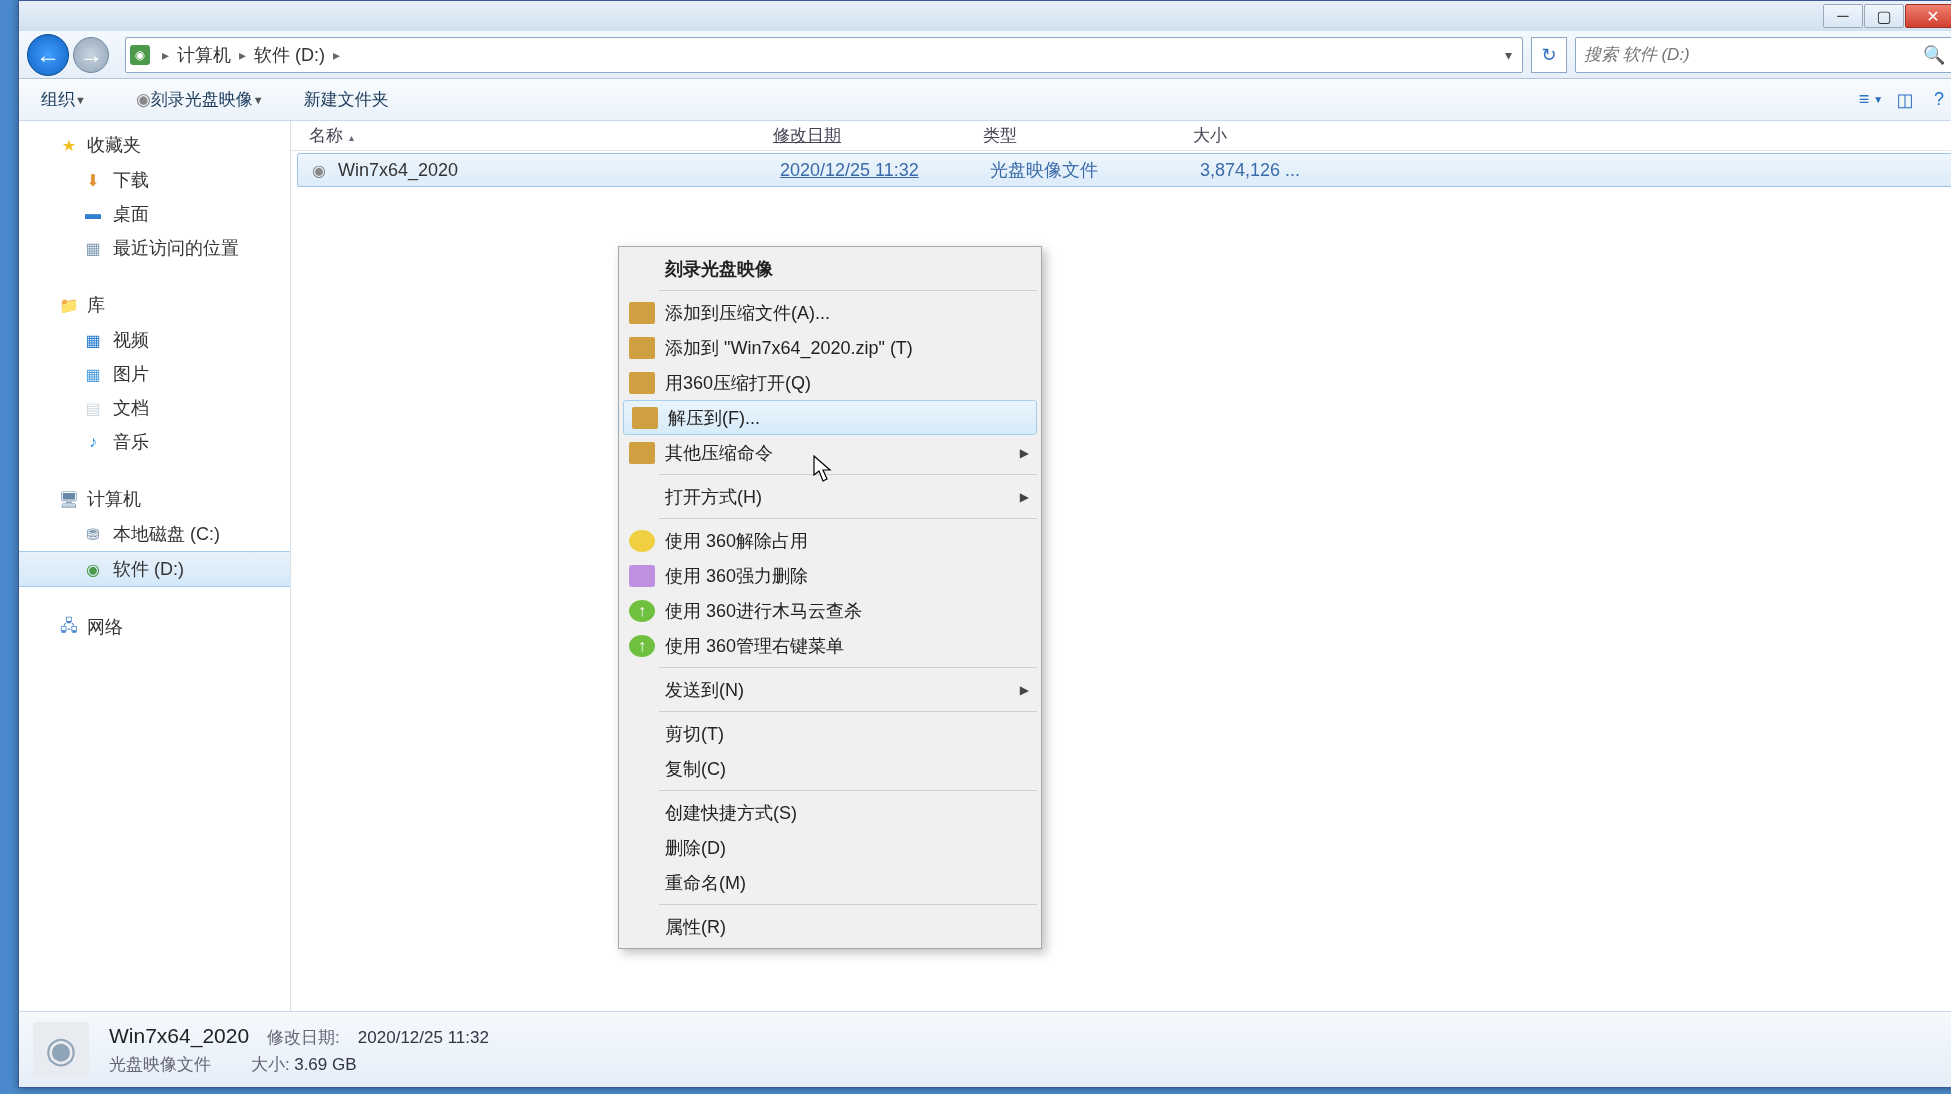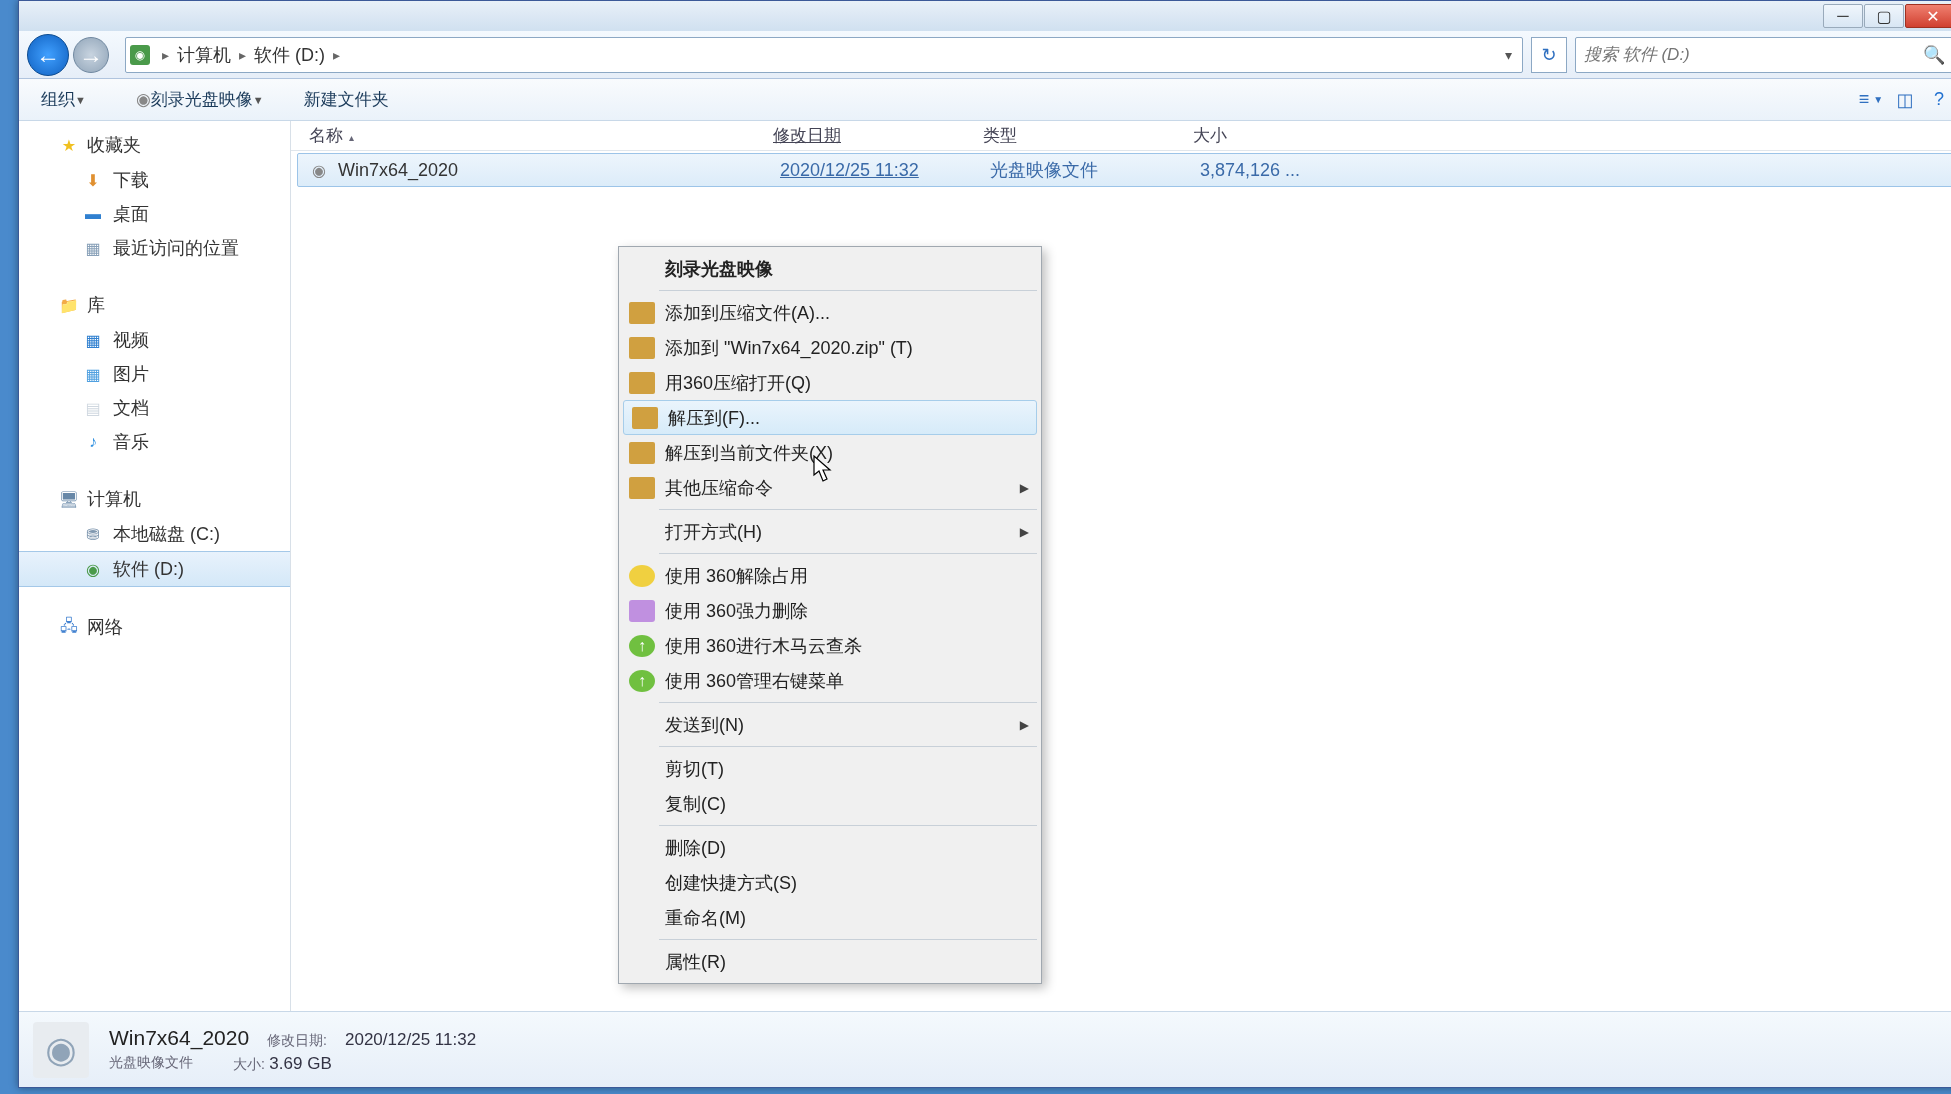--- a/index.html
+++ b/index.html
@@ -192,21 +192,21 @@
       border-top:1px solid #c8d8e8;
       display:flex;
       align-items:center;
       padding: 6px 14px;
       gap:20px;
     }
     .sb-thumb { width:56px; height:56px; background:#e8ecf0; border-radius:4px; display:flex;align-items:center;justify-content:center; color:#90a4b8; font-size:36px;}
     .sb-info { display:flex; flex-direction:column; gap:4px;}
     .sb-line1 { display:flex; gap:18px; align-items:baseline;}
     .sb-fname { font-size:21px; color:#222;}
-    .sb-meta { font-size:14px; color:#667;}
+    .sb-meta { font-size:17px; color:#667;}
     .sb-val { font-size:17px; color:#334;}
     .sb-line2 { display:flex; gap:40px;}
   </style>
 </head>
 <body>
 
 <div class="explorer-window">
 
   <div class="titlebar">
     <div class="win-btn">─</div>
@@ -369,24 +369,20 @@
   <div class="cm-item">
       <span class="cm-icon zip"></span>
       <span>用360压缩打开(Q)</span>
     </div>
   <div class="cm-item hover">
       <span class="cm-icon zip"></span>
       <span>解压到(F)...</span>
     </div>
   <div class="cm-item">
       <span class="cm-icon zip"></span>
-      <span>解压到当前文件夹(X)</span>
-    </div>
-  <div class="cm-item">
-      <span class="cm-icon zip"></span>
       <span>其他压缩命令</span>
       <span class="cm-arrow">▶</span>
     </div>
   <div class="cm-sep"></div>
   <div class="cm-item">
       <span class="cm-icon"></span>
       <span>打开方式(H)</span>
       <span class="cm-arrow">▶</span>
     </div>
   <div class="cm-sep"></div>
@@ -417,25 +413,25 @@
       <span class="cm-icon"></span>
       <span>剪切(T)</span>
     </div>
   <div class="cm-item">
       <span class="cm-icon"></span>
       <span>复制(C)</span>
     </div>
   <div class="cm-sep"></div>
   <div class="cm-item">
       <span class="cm-icon"></span>
+      <span>创建快捷方式(S)</span>
+    </div>
+  <div class="cm-item">
+      <span class="cm-icon"></span>
       <span>删除(D)</span>
-    </div>
-  <div class="cm-item">
-      <span class="cm-icon"></span>
-      <span>创建快捷方式(S)</span>
     </div>
   <div class="cm-item">
       <span class="cm-icon"></span>
       <span>重命名(M)</span>
     </div>
   <div class="cm-sep"></div>
   <div class="cm-item">
       <span class="cm-icon"></span>
       <span>属性(R)</span>
     </div>

